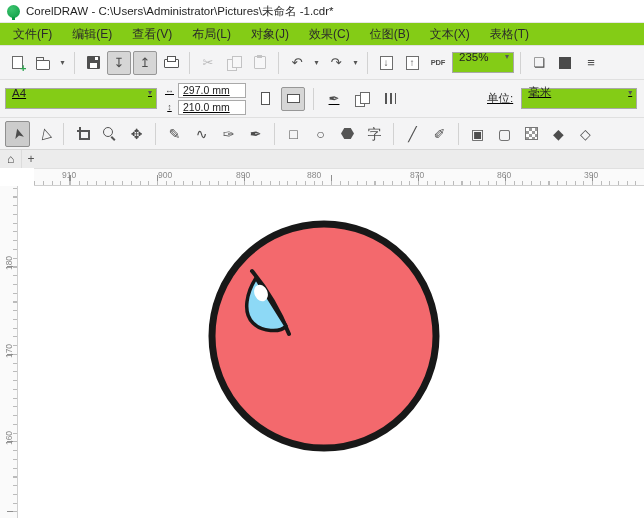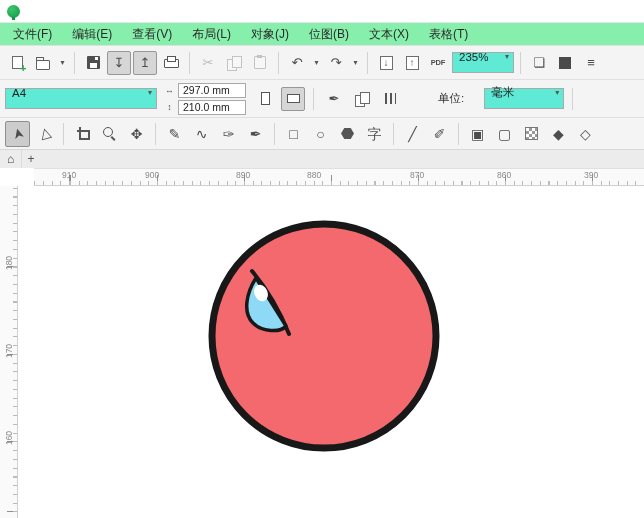--- a/index.html
+++ b/index.html
@@ -7,57 +7,57 @@
     font-family:"Liberation Sans","DejaVu Sans",sans-serif; background:#fff; }
 
   
   .titlebar { height:22px; display:flex; align-items:center; gap:6px; padding:0 7px; background:#ffffff; }
   .logo { width:13px; height:13px; border-radius:50%;
     background:radial-gradient(circle at 35% 30%, #3cc46e, #0c9a44); position:relative; flex:0 0 auto; }
   .logo::after { content:""; position:absolute; left:5px; bottom:-2px; width:3px; height:3px; background:#0c9a44; }
   .title-text { font-size:11.5px; color:#1f1f1f; white-space:nowrap; }
 
   
-  .menubar { height:23px; display:flex; align-items:center; background:#86efac; border-top:1px solid #e6e6e6; padding-left:3px; }
+  .menubar { height:23px; display:flex; align-items:center; background:#84cc16; border-top:1px solid #e6e6e6; padding-left:3px; }
   .menu-item { padding:0 10px; font-size:12px; color:#2b2b2b; line-height:22px; cursor:default; }
 
   
   .bar { display:flex; align-items:center; background:#f4f4f5; border-top:1px solid #e0e0e0;
          padding:0 5px; gap:2px; overflow:hidden; white-space:nowrap; }
   #std-toolbar { height:34px; }
-  #prop-bar    { height:38px; gap:4px; }
+  #prop-bar    { height:38px; gap:4px;text-decoration:underline; }
   #toolbox     { height:32px; }
 
   .tbtn { height:24px; min-width:24px; display:inline-flex; align-items:center; justify-content:center;
           border:1px solid transparent; border-radius:2px; color:#4d4d4d; flex:0 0 auto; }
   .tbtn .g { font-size:13px; line-height:1; }
   #toolbox .tbtn { height:26px; min-width:25px; }
   #toolbox .tbtn .g { font-size:14px; }
   .tbtn.pressed  { background:#d6d6d6; border-color:#979797; }
   .tbtn.selected { background:#cccccc; border-color:#8f8f8f; }
   .tbtn.disabled { opacity:.35; }
   .tbtn.boxed .g { border:1px solid #6e6e6e; font-size:10px; padding:1px 3px; background:#fff; }
   .tbtn.txt .g { font-size:7.5px; font-weight:bold; letter-spacing:-.2px; }
   .g.rotup { display:inline-block; transform:rotate(-105deg); }
   .vsep { width:1px; height:22px; background:#d2d2d2; margin:0 4px; flex:0 0 auto; }
   .caret-btn { font-size:8px; color:#555; width:11px; text-align:center; flex:0 0 auto; }
 
   .combo, .mini-combo { display:inline-flex; align-items:center; justify-content:space-between;
-    background:#5eead4; border:1px solid #a9a9a9; height:21px; padding:0 4px 12px 6px;
+    background:#84cc16; border:1px solid #a9a9a9; height:21px; padding:0 4px 12px 6px;
     font-size:11.5px; color:#222; flex:0 0 auto; }
   .combo.wide { width:152px; }
-  .combo.med  { width:80px;margin-left:12px; }
+  .combo.med  { width:116px; }
   .cgl { font-size:8px; color:#555; margin-left:4px; }
 
   .dims { display:inline-flex; flex-direction:column; gap:2px; margin:0 3px; flex:0 0 auto; }
   .dimrow { display:flex; align-items:center; gap:3px; }
   .dimicon { font-size:9px; color:#555; width:11px; text-align:center; }
   .dimfield { width:68px; height:15px; background:#fff; border:1px solid #a9a9a9;
               font-size:10.5px; color:#222; display:flex; align-items:center; padding:0 4px; }
-  .units-label { font-size:11.5px; color:#333; margin:0 4px 0 32px; }
+  .units-label { font-size:11.5px; color:#333; margin:0 4px 0 81px; }
 
   
   .ci { display:inline-block; position:relative; }
   .ci-new { width:11px; height:13px; border:1.5px solid #6a6a6a; background:#fff; }
   .ci-new::after { content:"+"; position:absolute; right:-5px; bottom:-6px; color:#2ea44f; font-weight:bold; font-size:11px; }
   .ci-folder { width:14px; height:10px; border:1.5px solid #5f5f5f; border-radius:1px; margin-top:4px; background:#fff; }
   .ci-folder::before { content:""; position:absolute; top:-4px; left:-1.5px; width:6px; height:3px;
     border:1.5px solid #5f5f5f; border-bottom:none; border-radius:1px 1px 0 0; }
   .ci-floppy { width:13px; height:13px; background:#4f4f4f; border-radius:1px; }
   .ci-floppy::before { content:""; position:absolute; right:2px; top:1px; width:3px; height:3px; background:#fff; }
@@ -111,28 +111,30 @@
   .vlab { position:absolute; left:1px; width:15px; text-align:center; font-size:8.5px; color:#8a8a8a;
           transform:rotate(-90deg); transform-origin:center; }
   .canvas { flex:1; background:#ffffff; position:relative; overflow:hidden; }
   svg.art { position:absolute; left:0; top:0; }
 </style>
 </head>
 <body>
 
 <div class="titlebar">
   <span class="logo"></span>
+  <span class="title-text">CorelDRAW - C:\Users\Administrator\Pictures\未命名 -1.cdr*</span>
 </div>
 
 <div class="menubar" id="menu-bar">
     <span class="menu-item">文件(F)</span>
     <span class="menu-item">编辑(E)</span>
     <span class="menu-item">查看(V)</span>
     <span class="menu-item">布局(L)</span>
     <span class="menu-item">对象(J)</span>
+    <span class="menu-item">效果(C)</span>
     <span class="menu-item">位图(B)</span>
     <span class="menu-item">文本(X)</span>
     <span class="menu-item">表格(T)</span>
   </div>
 
 <div class="bar" id="std-toolbar">
     <span class="tbtn">
       <span class="ci ci-new"></span>
     </span>
     <span class="tbtn">
@@ -310,21 +312,21 @@
 
 <div class="tabrow">
   <span class="hometab">
       <span>⌂</span>
     </span>
   <span class="newtab">+</span>
 </div>
 
 <div class="hruler" id="hruler">
     <span class="hlab" style="left: 28px;">910</span>
-    <span class="hlab" style="left: 111px; text-align: right;">900</span>
+    <span class="hlab" style="left: 124px; text-align: right;">900</span>
     <span class="hlab" style="left: 202px;">890</span>
     <span class="hlab" style="left: 273px;">880</span>
     <span class="hlab" style="left: 376px;">870</span>
     <span class="hlab" style="left: 463px;">860</span>
     <span class="hlab" style="left: 550px;">390</span>
   </div>
 
 <div class="workarea">
   <div class="vruler" id="vruler">
       <span class="vlab" style="top: 72px;">180</span>

